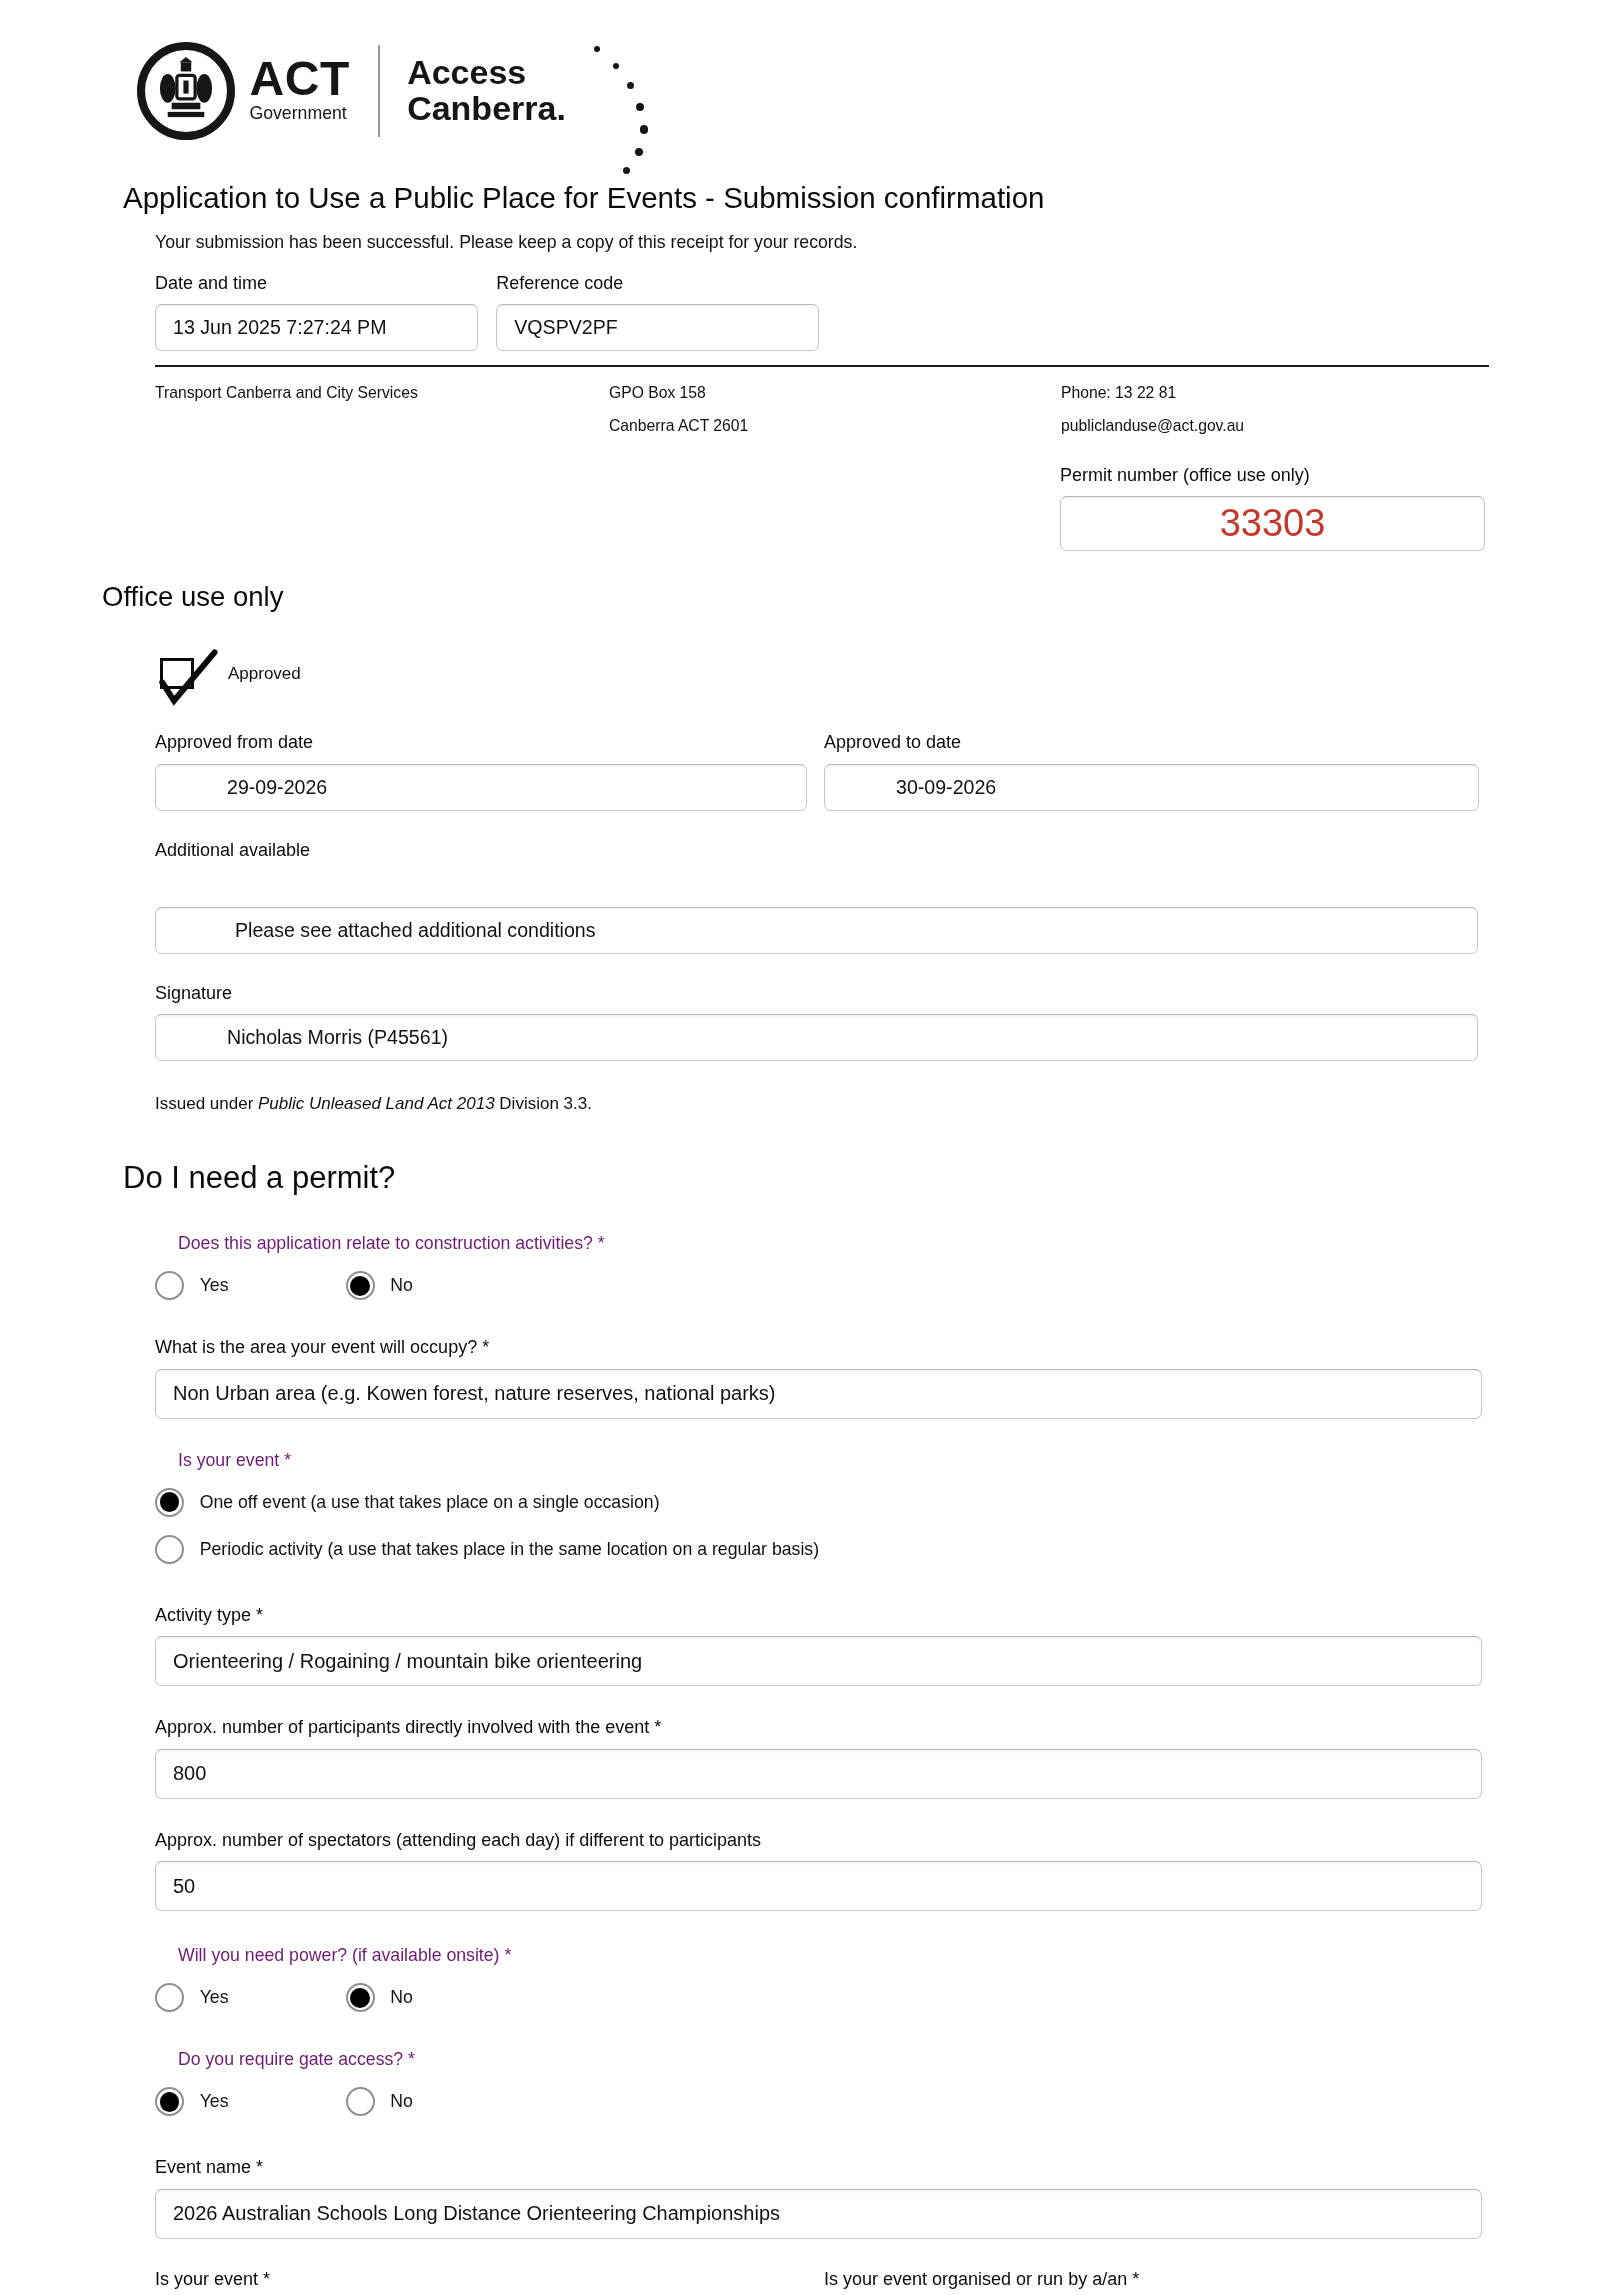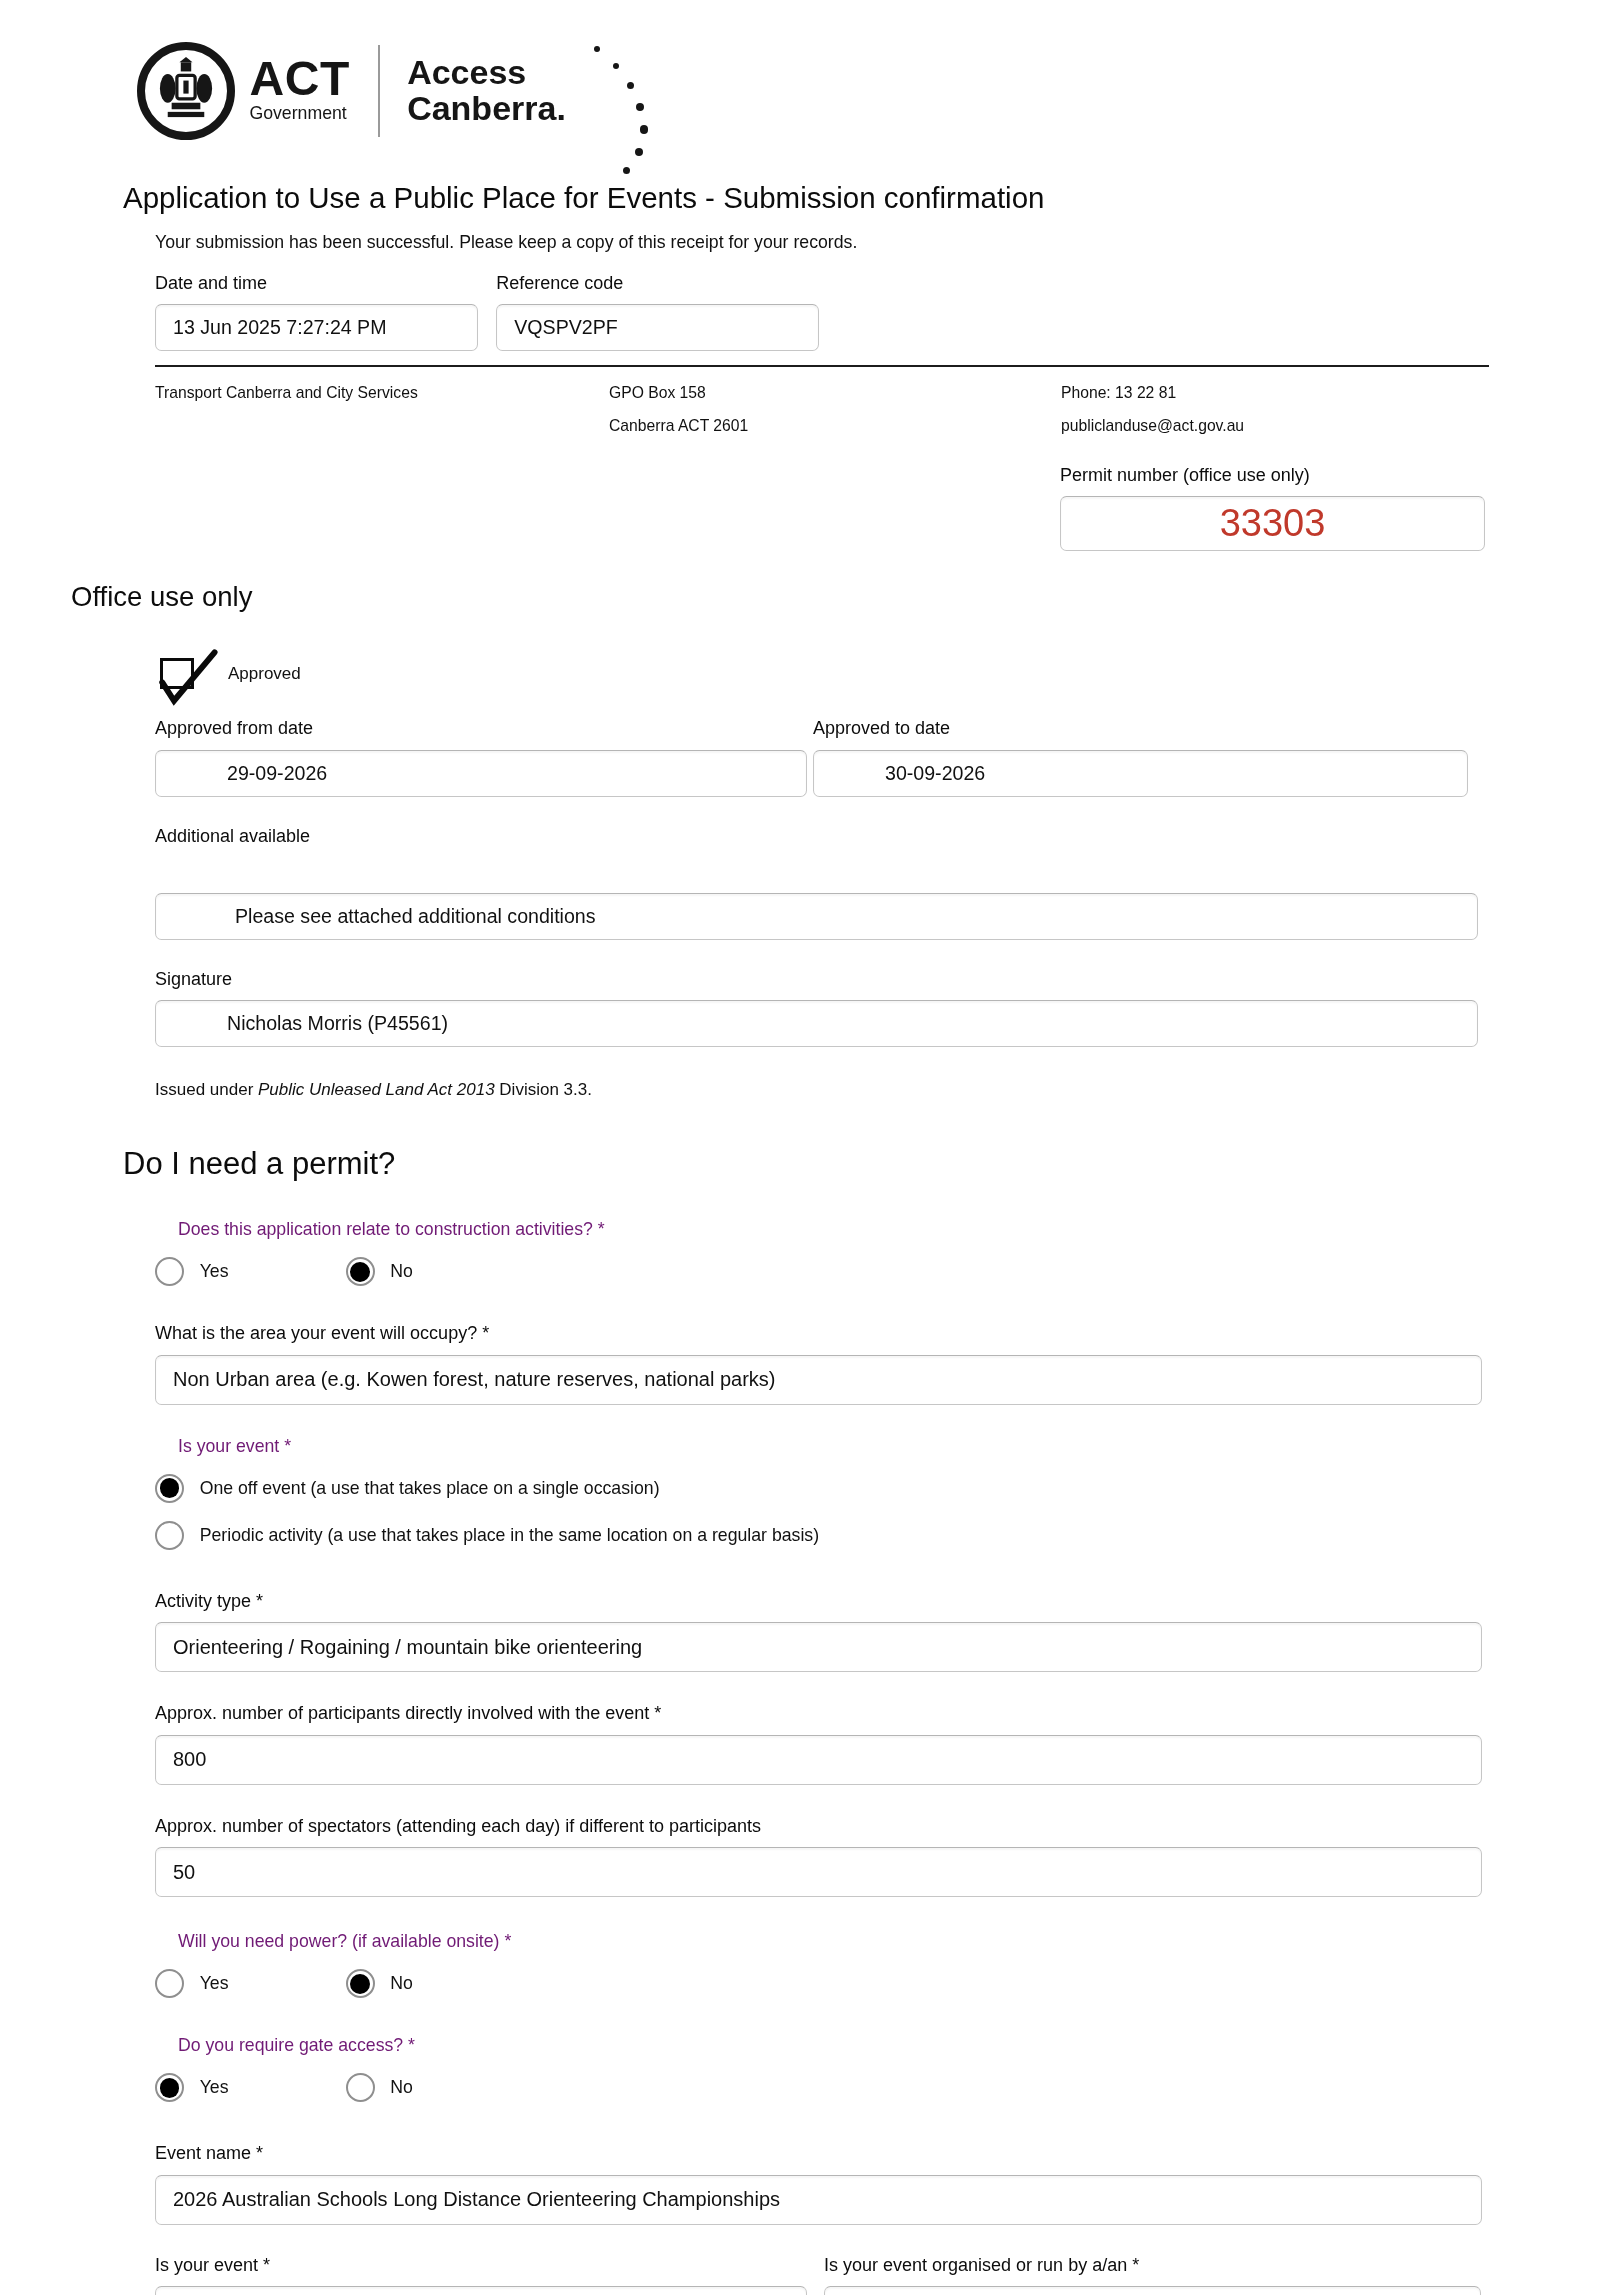--- a/index.html
+++ b/index.html
@@ -55,28 +55,28 @@
   .agency-row { display:flex; margin:9.2px 0 0 155px; font-size:15.7px; line-height:2.1; }
   .agency-col1 { width:454px; }
   .agency-col2 { width:452px; }
   .agency-col3 { flex:1; }
 
   .permit-block { width:425px; margin:22px 0 0 1060px; }
   .permit-box { height:55px; justify-content:center; }
   .permit-value { font-size:38px; }
 
   
-  .office-h { margin:30px 0 0 71px; }
+  .office-h { margin:30px 0 0 102px; }
   .approved-row { display:flex; align-items:center; margin:45px 0 0 160px; }
   .approved-box { position:relative; width:34px; height:31px; border:3.9px solid #0a0a0a;
                   background:#fff; display:inline-block; }
   .approved-box svg { position:absolute; left:-6.5px; top:-27.5px; overflow:visible; }
   .approved-label { font-size:17px; margin-left:34px; }
 
-  .dates-row { display:flex; gap:6px; margin:29px 0 0 155px;align-items:flex-end; }
+  .dates-row { display:flex; gap:17px; margin:43px 0 0 155px;align-items:flex-end; }
   .dates-row .fld.from { width:652px; }
   .dates-row .fld.to { width:655px; }
   .box.indent { padding-left:71px; }
 
   .wide-block { width:1323px; margin:29px 0 0 155px; }
   .box.indent-lg { padding-left:79px;margin-top:46px; }
 
   .issued-line { font-size:17px; margin:33px 0 0 155px; }
   .issued-line .act-name { font-style:italic; }
 

